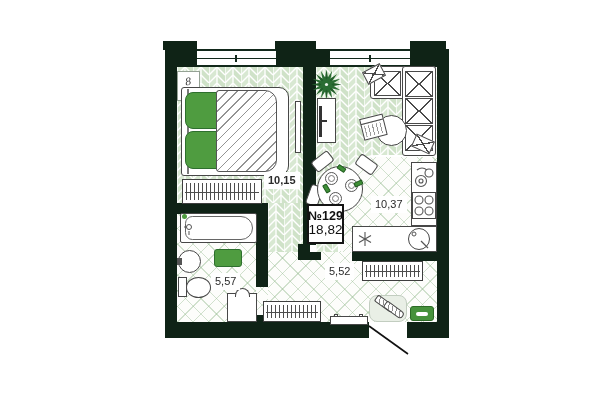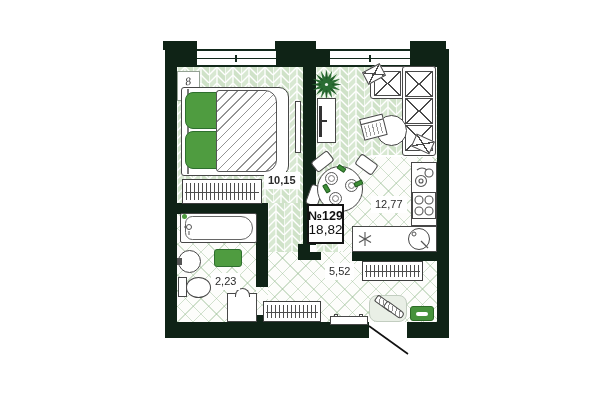--- a/index.html
+++ b/index.html
@@ -204,39 +204,39 @@
       <line x1="8" y1="1" x2="8" y2="15"></line>
         <line x1="2" y1="4.5" x2="14" y2="11.5"></line>
         <line x1="2" y1="11.5" x2="14" y2="4.5"></line>
     </g>
   </svg>
   <div class="b" style="left:408px;top:228px;width:22px;height:22px;border-radius:50%;border-width:1px;"></div>
   <svg class="abs" style="left:408px;top:228px" width="22" height="22">
     <circle cx="6" cy="6" r="2" fill="none" stroke="#555" stroke-width="1"></circle>
     <line x1="13" y1="13" x2="20" y2="20" stroke="#555" stroke-width="1.2"></line>
   </svg>
-  <div class="label" style="left:371px;top:196px;">12,77</div>
+  <div class="label" style="left:371px;top:196px;">10,37</div>
 
   <div class="b" style="left:180px;top:213px;width:77px;height:30px;border-radius:2px;"></div>
   <div class="abs" style="left:185px;top:216px;width:68px;height:24px;border:1px solid #666;border-radius:8px 13px 13px 8px;background:#fff;"></div>
   <svg class="abs" style="left:182px;top:218px" width="14" height="20">
     <circle cx="7" cy="9" r="2.5" fill="none" stroke="#555" stroke-width="1"></circle>
     <line x1="2" y1="9" x2="4.5" y2="9" stroke="#555" stroke-width="1"></line>
     <line x1="7" y1="13" x2="7" y2="17" stroke="#555" stroke-width="1"></line>
   </svg>
   <div class="abs" style="left:182px;top:214px;width:5px;height:5px;background:#4f9c40;border-radius:50%;"></div>
   <div class="b" style="left:178px;top:250px;width:23px;height:23px;border-radius:50%;border-width:1px;"></div>
   <div class="abs" style="left:177px;top:258px;width:5px;height:7px;background:#555;"></div>
   <div class="mat" style="left:214px;top:249px;width:28px;height:18px;"></div>
   <div class="b" style="left:178px;top:277px;width:9px;height:20px;border-width:1px;"></div>
   <div class="b" style="left:186px;top:277px;width:25px;height:21px;border-radius:50%;border-width:1px;"></div>
   <div class="b" style="left:227px;top:293px;width:30px;height:29px;">
     <div class="lid"></div>
   </div>
-  <div class="label" style="left:211px;top:273px;">2,23</div>
+  <div class="label" style="left:211px;top:273px;">5,57</div>
 
   <div class="wardrobe" style="left:362px;top:261px;width:61px;height:20px;">
     <div class="rail"></div>
   </div>
   <div class="wardrobe" style="left:263px;top:301px;width:58px;height:21px;">
     <div class="rail"></div>
   </div>
   <div class="abs" style="left:330px;top:316px;width:38px;height:9px;border:1px solid #474747;background:#fff;"></div>
   <div class="knob" style="left:334px;top:314px;"></div>
   <div class="knob" style="left:359px;top:314px;"></div>

